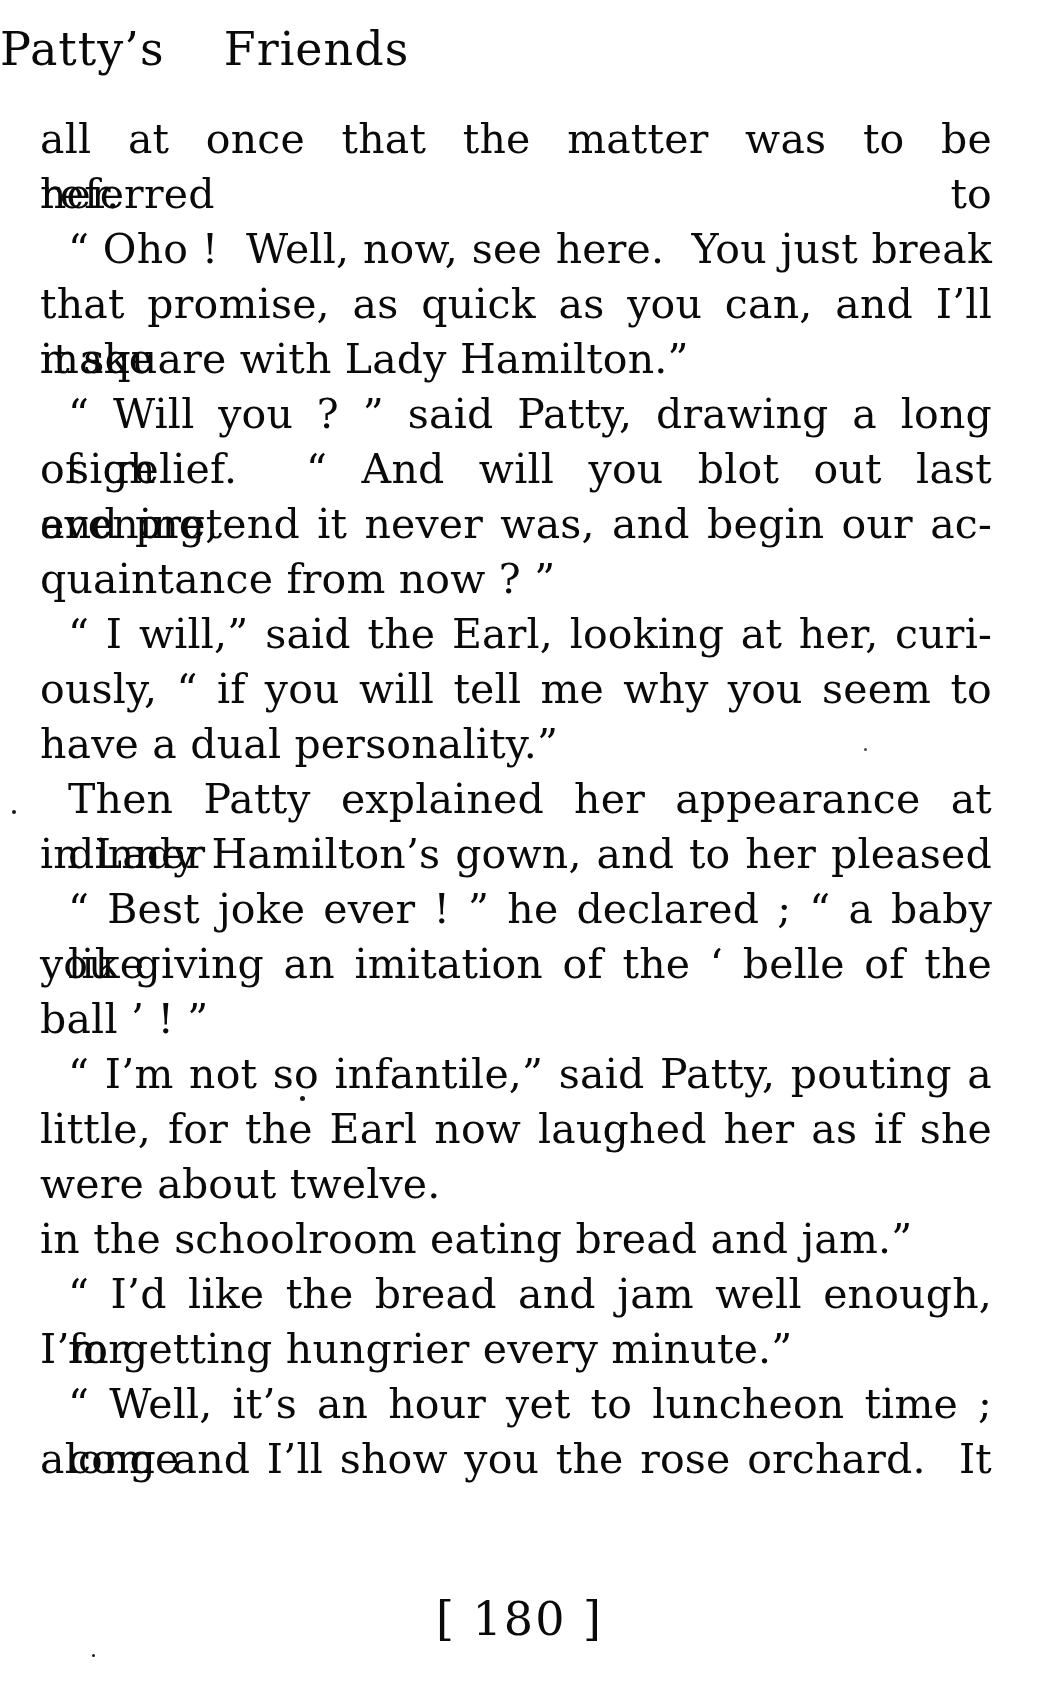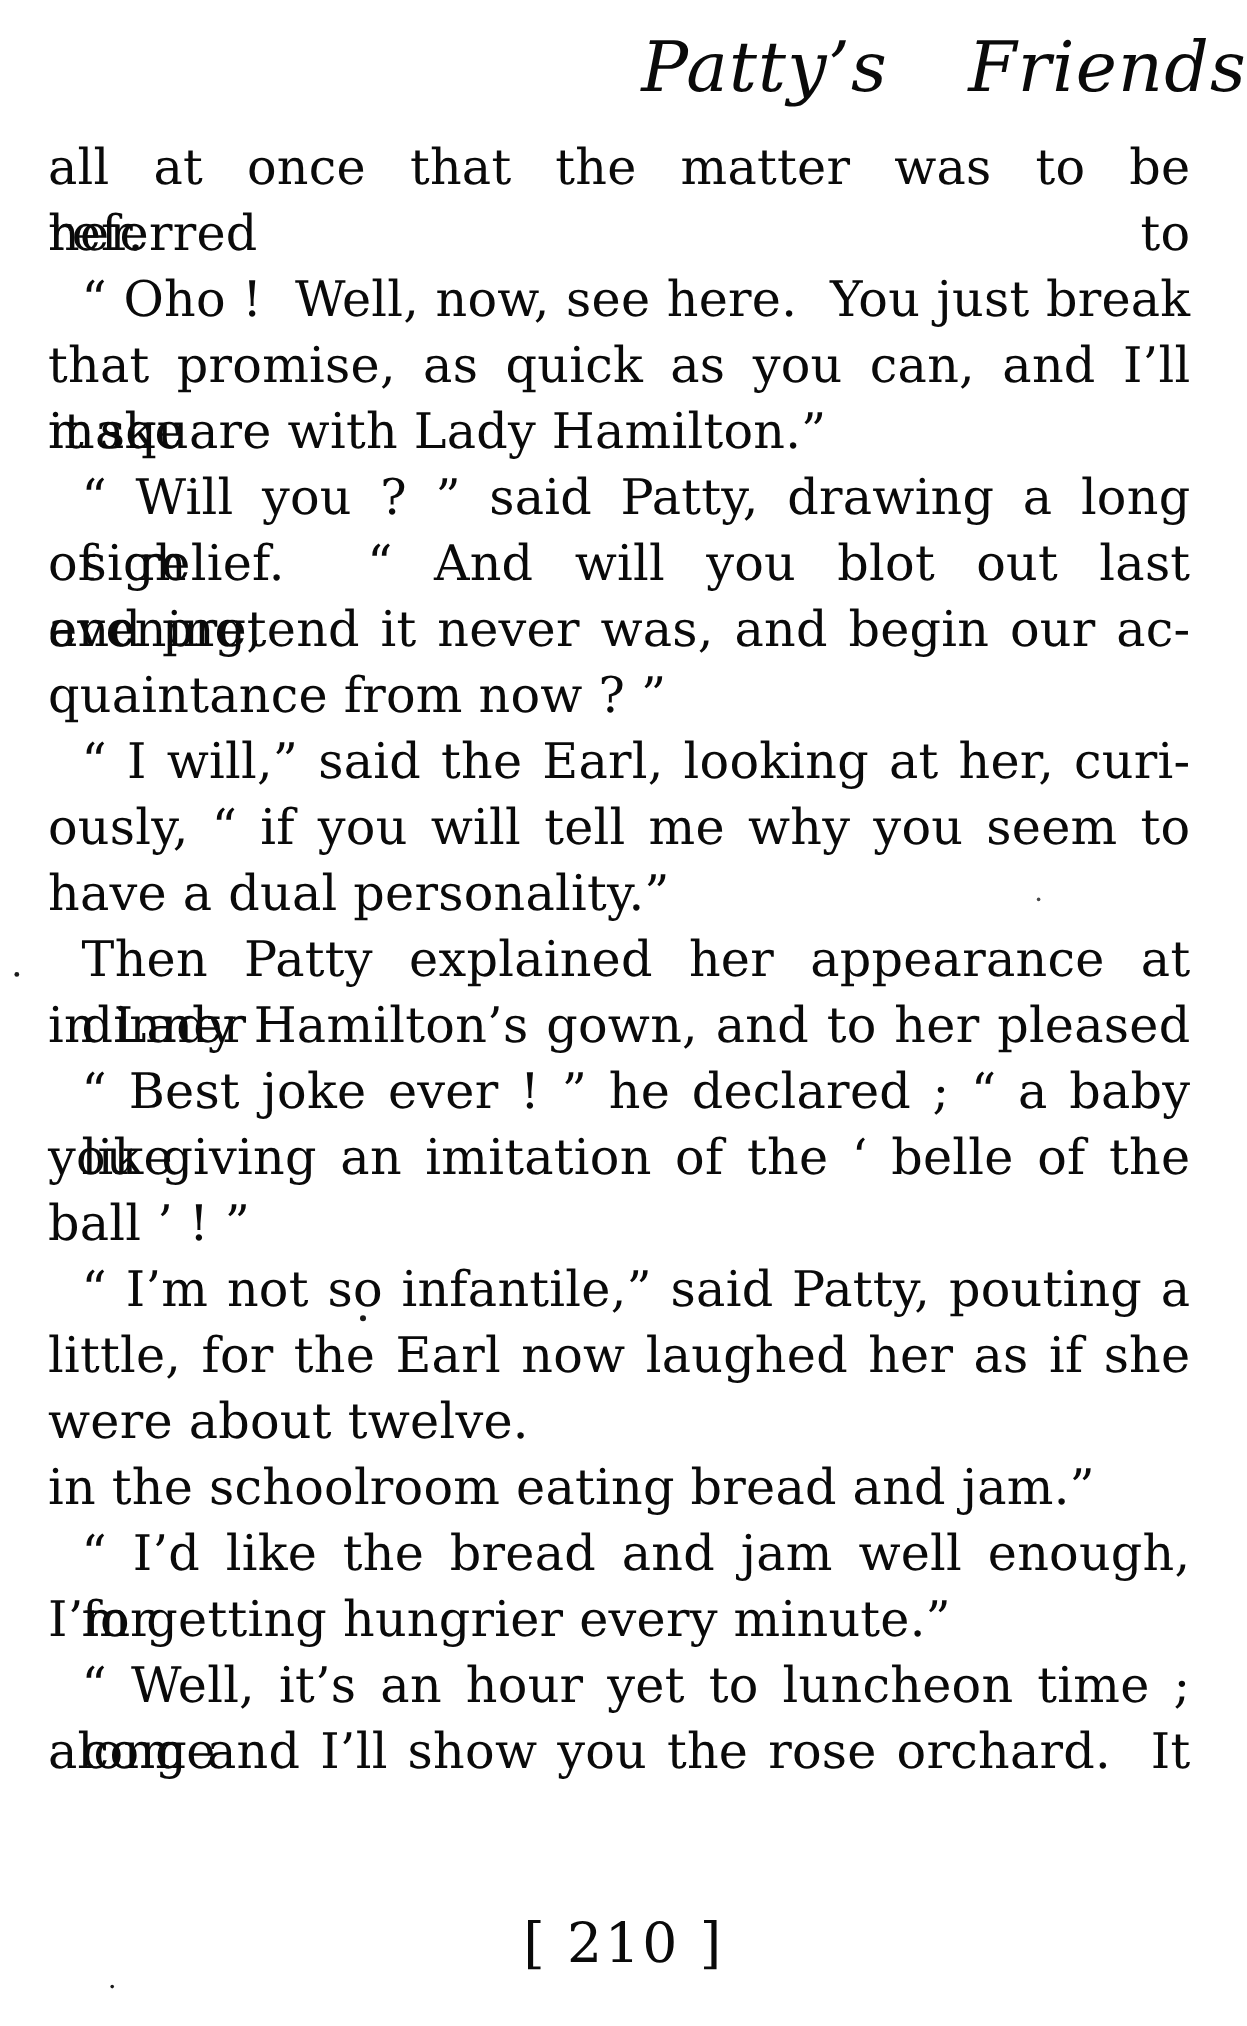--- a/index.html
+++ b/index.html
@@ -15,27 +15,26 @@
     color: #0a0a0a;
     font-family: "DejaVu Serif", "Liberation Serif", serif;
     overflow: hidden;
   }
   .title {
     position: absolute;
     top: 22px;
     left: 0;
     width: 100%;
     margin: 0;
-    text-align: right;
-    font-size: 58px;
+    text-align: left;
+    font-size: 46px;
     font-weight: normal;
     letter-spacing: 1px;
     word-spacing: 14px;
     white-space: pre-wrap;
-    font-style: italic;
   }
   .body-text {
     position: absolute;
     top: 112px;
     left: 40px;
     width: 952px;
   }
   .line {
     font-size: 41px;
     line-height: 55px;
@@ -99,20 +98,20 @@
       <div class="line indent">“ I’m not so infantile,” said Patty, pouting a</div>
       <div class="line">little, for the Earl now laughed her as if she</div>
       <div class="line end">were about twelve.</div>
       <div class="line end">in the schoolroom eating bread and jam.”</div>
       <div class="line indent">“ I’d like the bread and jam well enough, for</div>
       <div class="line end">I’m getting hungrier every minute.”</div>
       <div class="line indent">“ Well, it’s an hour yet to luncheon time ; come</div>
       <div class="line">along and I’ll show you the rose orchard.  It</div>
     </div>
 
-  <div class="page-number">[ 210 ]</div>
+  <div class="page-number">[ 180 ]</div>
 
   <div class="artifact a1"></div>
   <div class="artifact a2"></div>
   <div class="artifact a3"></div>
   <div class="artifact a4"></div>
 
 </div>
 
 </body></html>

